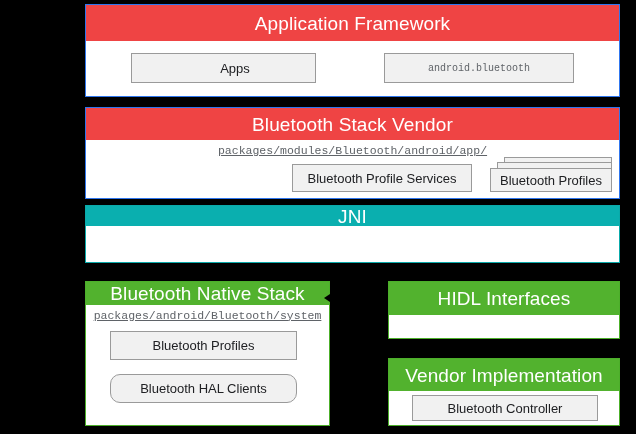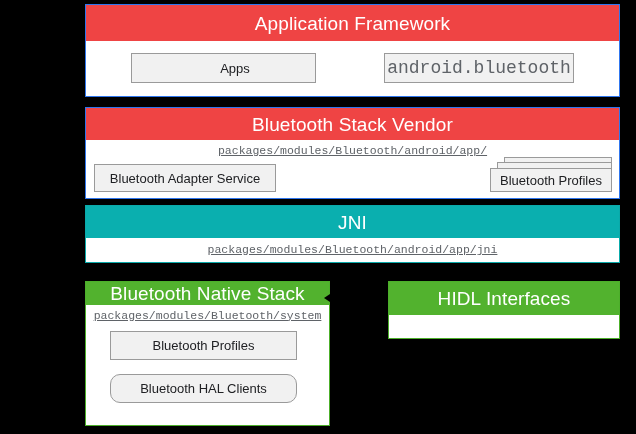--- a/index.html
+++ b/index.html
@@ -78,21 +78,21 @@
     display: flex;
     align-items: center;
     justify-content: center;
     font-size: 13px;
     color: #202124;
     text-align: center;
   }
   .box.mono {
     font-family: "Liberation Mono", monospace;
     color: #5f6368;
-    font-size: 18px;
+    font-size: 10px;
   }
 
   
   .stack {
     position: absolute;
   }
   .stack .card {
     position: absolute;
     box-sizing: border-box;
     background: #f1f1f1;
@@ -135,46 +135,51 @@
     <div class="body-area" style="height:55px;">
       <div class="box" style="left:45px; top:12px; width:185px; height:30px;padding-left:23px;">Apps</div>
       <div class="box mono" style="left:298px; top:12px; width:190px; height:30px;">android.bluetooth</div>
     </div>
   </div>
 
   <div class="panel blue" style="left:85px; top:107px; width:535px; height:92px;">
     <div class="band blue" style="height:32px;">Bluetooth Stack Vendor</div>
     <div class="subtitle" style="height:22px;">packages/modules/Bluetooth/android/app/</div>
     <div class="body-area" style="height:36px;">
-      <div class="box" style="left:8px; top:2px; width:182px; height:28px;">Bluetooth Adapter Service</div>
+      <div class="box" style="left:206px; top:2px; width:180px; height:28px;">Bluetooth Profile Services</div>
 
       <div class="stack" style="left:404px; top:-5px; width:124px; height:40px;">
         <div class="card" style="left:14px; top:0px; width:108px; height:24px;"></div>
         <div class="card" style="left:7px; top:5px; width:115px; height:24px;"></div>
         <div class="card front" style="left:0px; top:11px; width:122px; height:24px;">Bluetooth Profiles</div>
       </div>
     </div>
   </div>
 
   <div class="panel teal" style="left:85px; top:205px; width:535px; height:58px;">
-    <div class="band teal" style="height:32px;">JNI</div>
-    <div class="subtitle" style="height:23px;">packages/modules/Bluetooth/android/app/jni</div>
+    <div class="band teal" style="height:20px;">JNI</div>
   </div>
 
   <div class="panel green" style="left:85px; top:281px; width:245px; height:145px;">
     <div class="band green" style="height:23px;">Bluetooth Native Stack</div>
-    <div class="subtitle" style="height:21px;">packages/modules/Bluetooth/system</div>
+    <div class="subtitle" style="height:21px;">packages/android/Bluetooth/system</div>
     <div class="body-area" style="height:89px;">
       <div class="box" style="left:24px; top:5px; width:187px; height:29px;">Bluetooth Profiles</div>
       <div class="box" style="left:24px; top:48px; width:187px; height:29px;border-radius:10px;">Bluetooth HAL Clients</div>
     </div>
   </div>
 
   <div class="panel green" style="left:388px; top:281px; width:232px; height:58px;">
     <div class="band green" style="height:33px;">HIDL Interfaces</div>
   </div>
 
+  <div class="panel green" style="left:388px; top:358px; width:232px; height:68px;">
+    <div class="band green" style="height:32px;">Vendor Implementation</div>
+    <div class="body-area" style="height:34px;">
+      <div class="box" style="left:23px; top:4px; width:186px; height:26px;">Bluetooth Controller</div>
+    </div>
+  </div>
 
   <div class="connector" style="left:330px; top:297px; width:58px;"></div>
   <div class="arrow-head left" style="left:324px; top:294px;"></div>
   <div class="arrow-head right" style="left:382px; top:294px;"></div>
 
 </div>
 
 </body></html>

